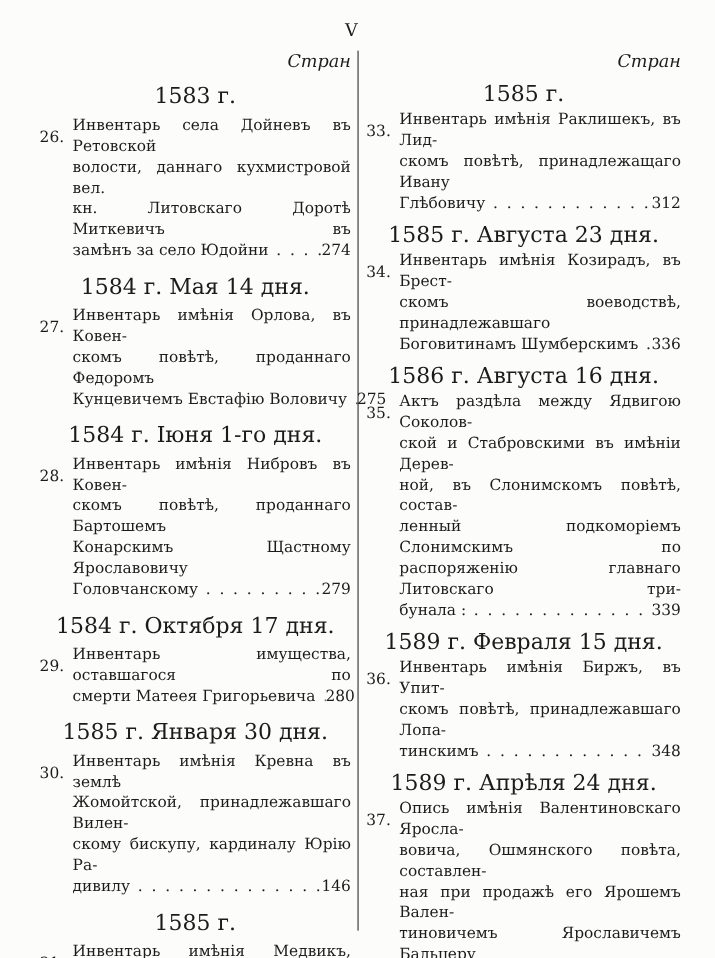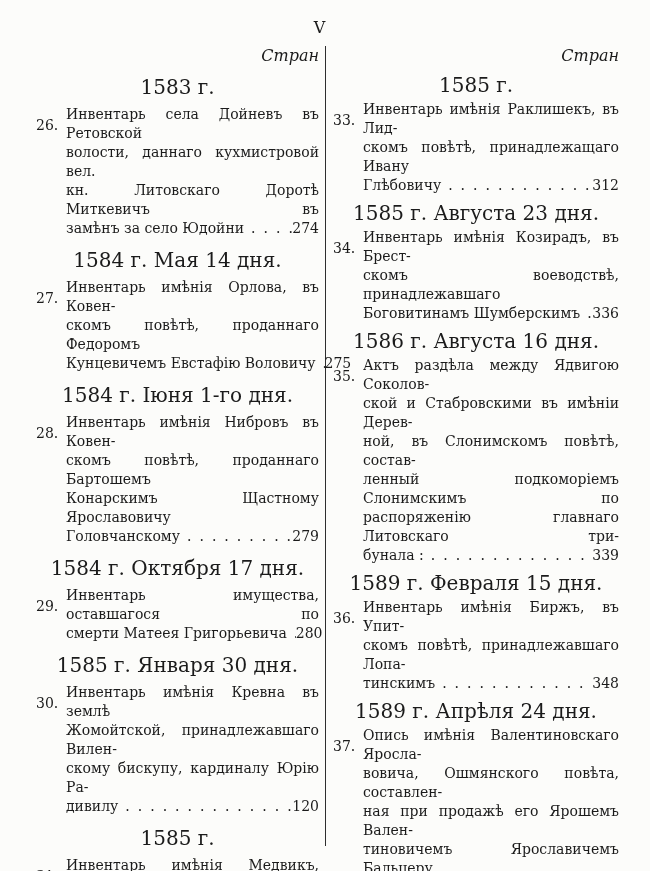--- a/index.html
+++ b/index.html
@@ -109,21 +109,21 @@
         </div>
         <div class="heading">1585 г. Января 30 дня.</div>
         <div class="entry">
           <span class="num">30.</span>
           <div class="line">Инвентарь имѣнія Кревна въ землѣ</div>
           <div class="line">Жомойтской, принадлежавшаго Вилен-</div>
           <div class="line">скому бискупу, кардиналу Юрію Ра-</div>
           <div class="lastline">
             <span class="t">дивилу</span>
             <span class="leader">.......................................................</span>
-            <span class="pg">120</span>
+            <span class="pg">146</span>
           </div>
         </div>
         <div class="heading">1585 г.</div>
         <div class="entry">
           <span class="num">31.</span>
           <div class="line">Инвентарь имѣнія Медвикъ, принадле-</div>
         </div>
       </div>
       <div class="col col-right">
         <div class="colhead">Стран</div>

